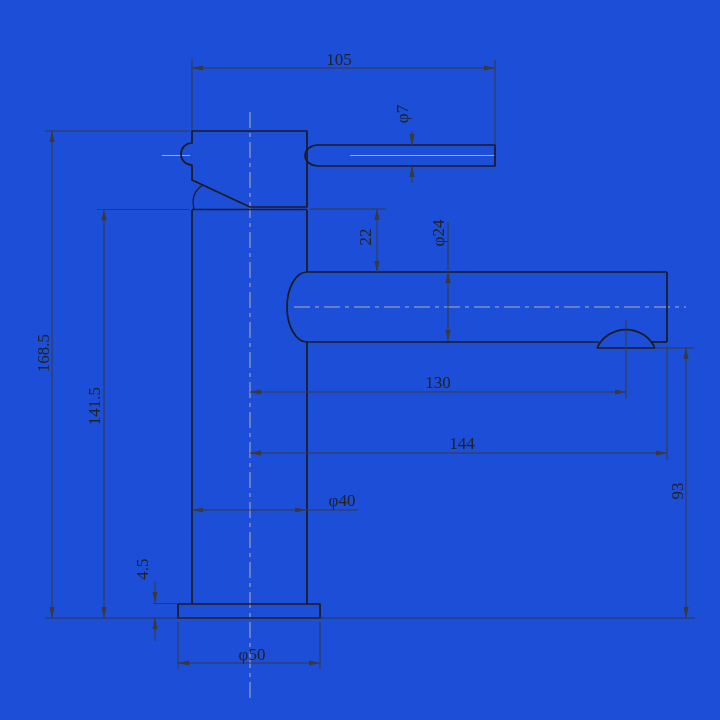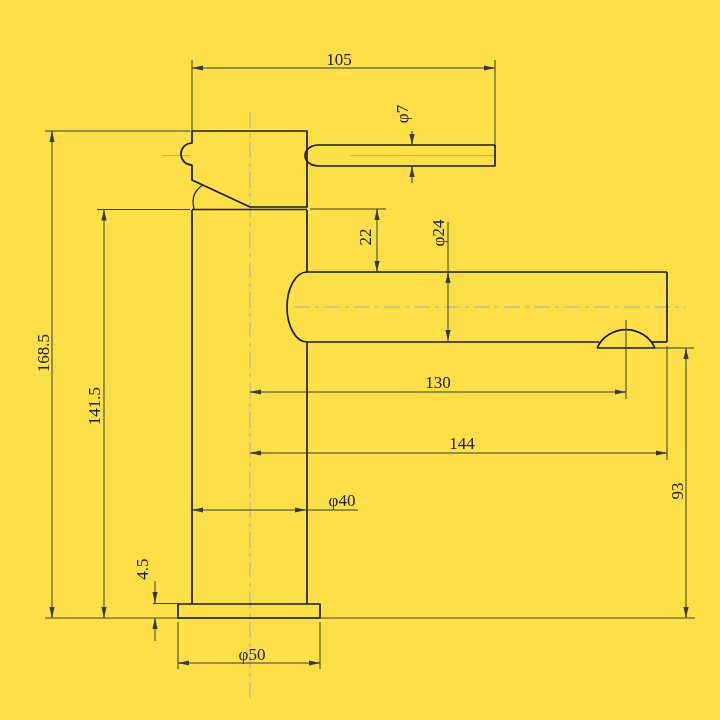--- a/index.html
+++ b/index.html
@@ -1,16 +1,16 @@
 <!DOCTYPE html>
 <html><head>
 <meta charset="utf-8">
 <style>
   html,body{margin:0;padding:0;background:#ffffff;}
-  #stage{position:relative;width:720px;height:720px;background:#fde047;overflow:hidden;}
+  #stage{position:relative;width:720px;height:720px;background:#1d4ed8;overflow:hidden;}
   svg{position:absolute;left:0;top:0;}
   text{font-family:"Liberation Serif","DejaVu Serif",serif;font-size:17px;fill:#222222;}
 </style>
 </head>
 <body>
 
 <div id="stage">
 <svg width="720" height="720" viewBox="0 0 720 720">
   <defs>
     <marker id="arr" markerUnits="userSpaceOnUse" markerWidth="22" markerHeight="10" refX="0" refY="0" orient="auto-start-reverse" overflow="visible">

